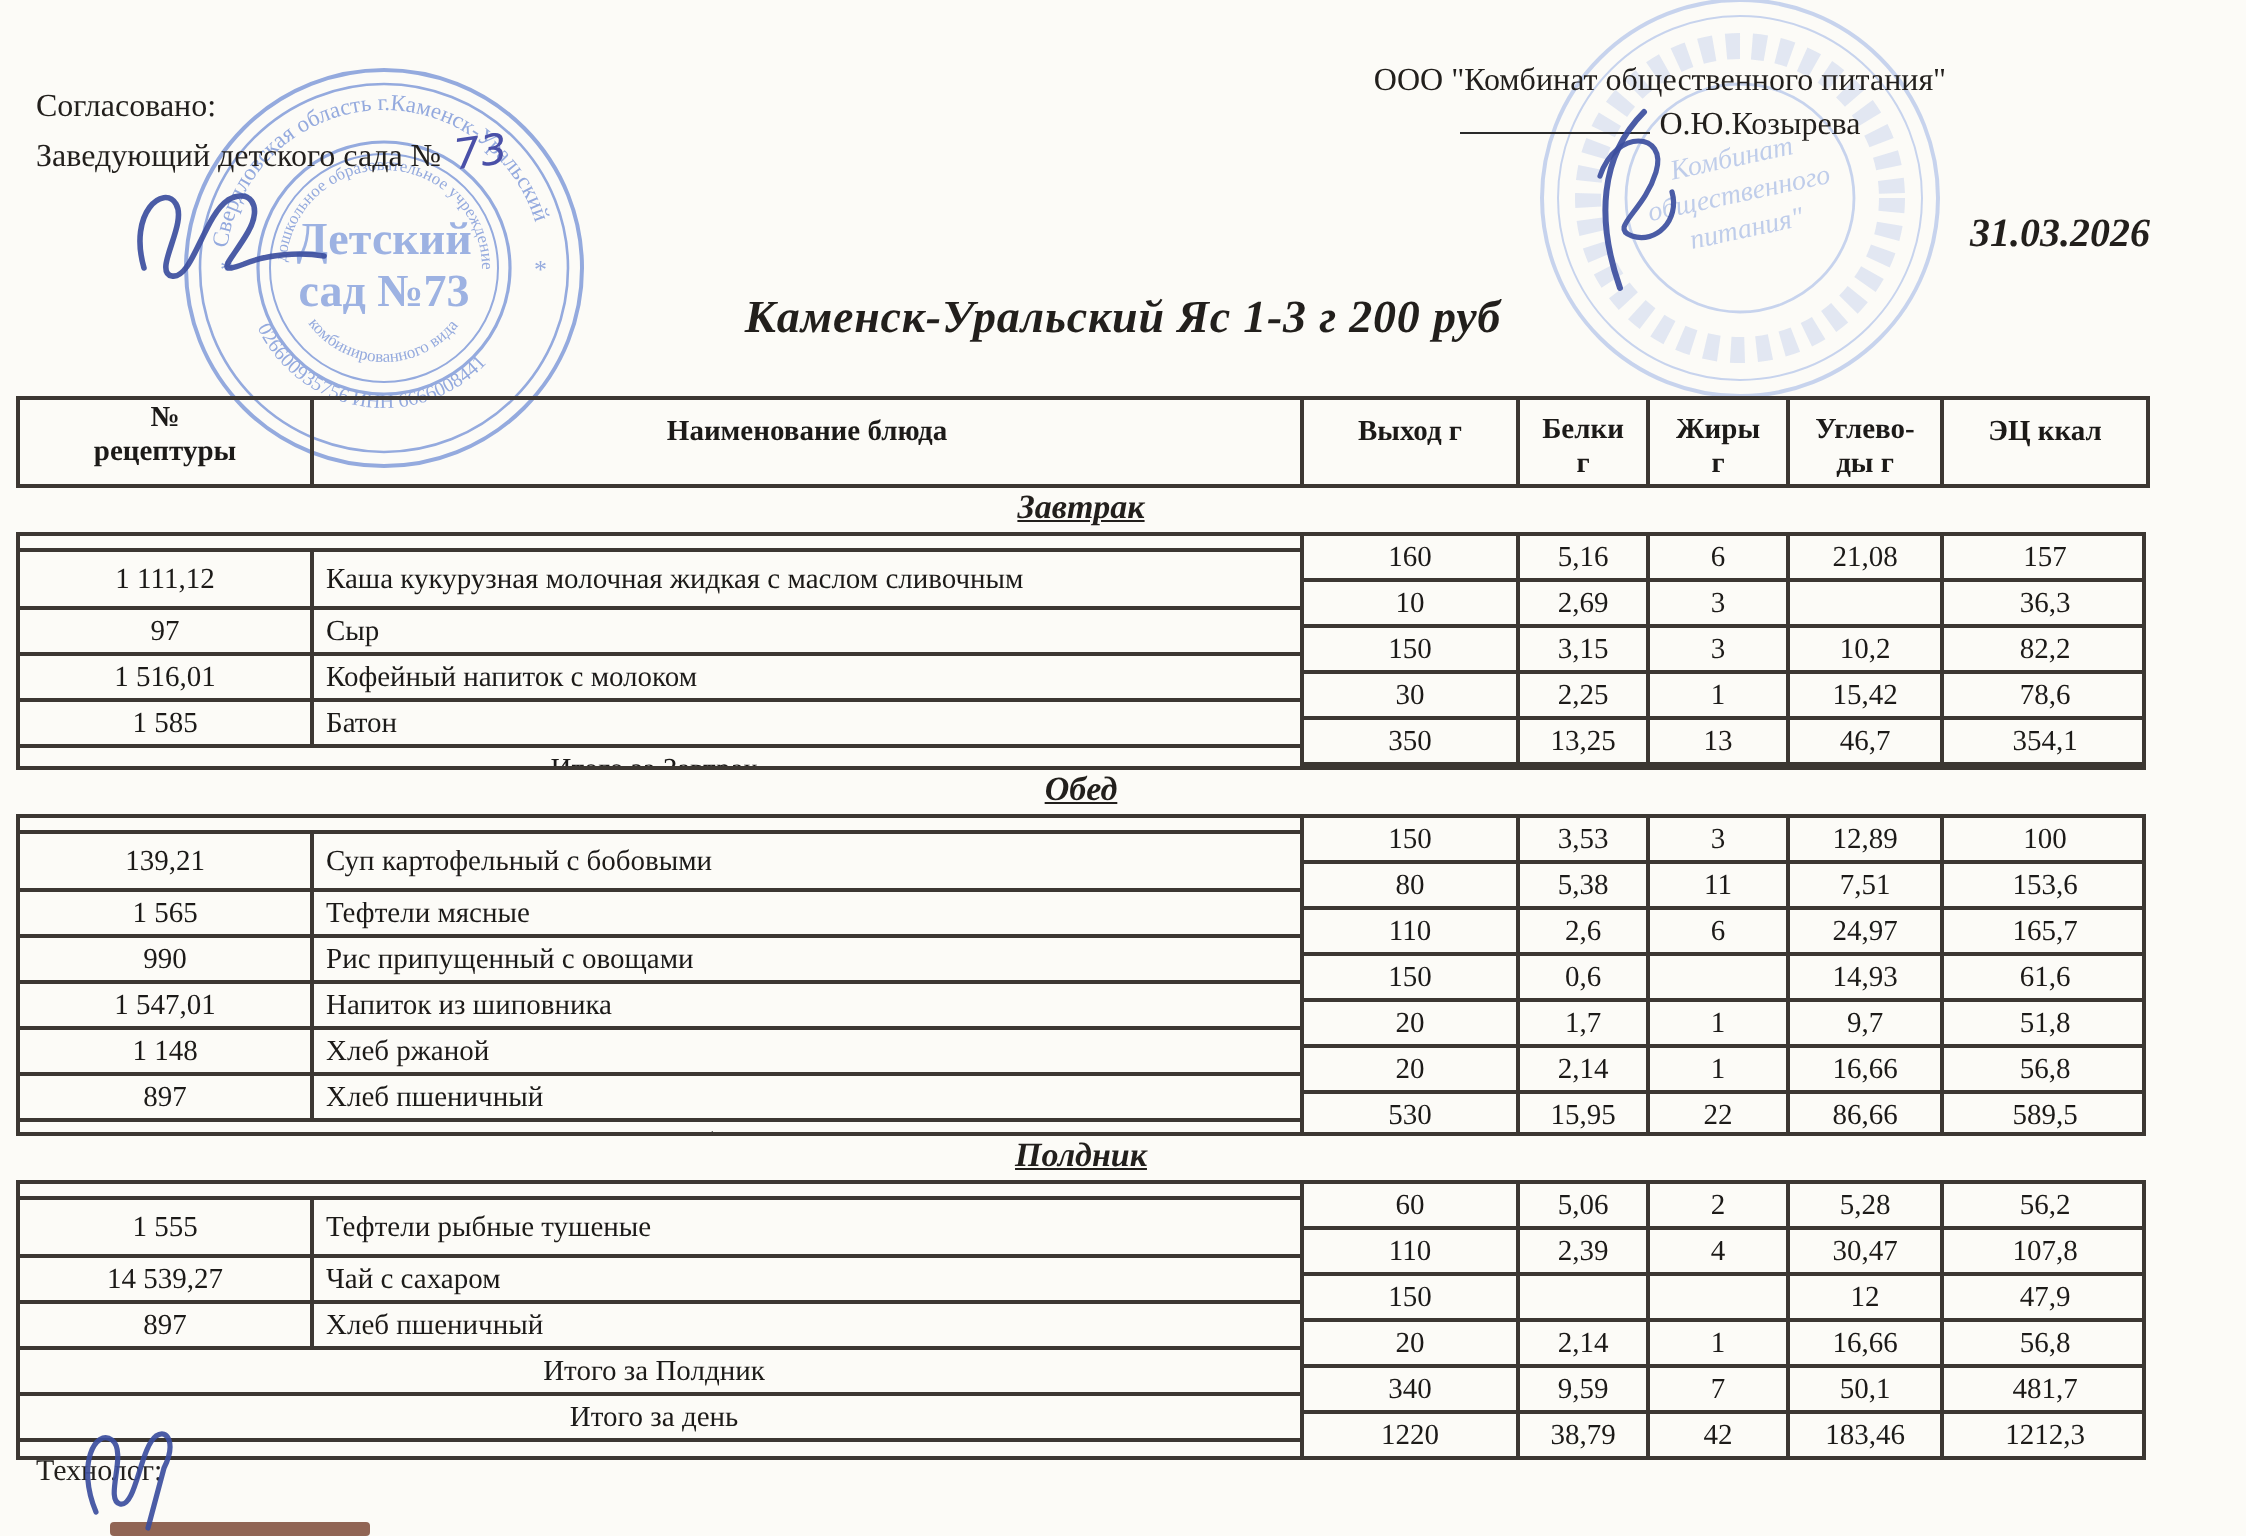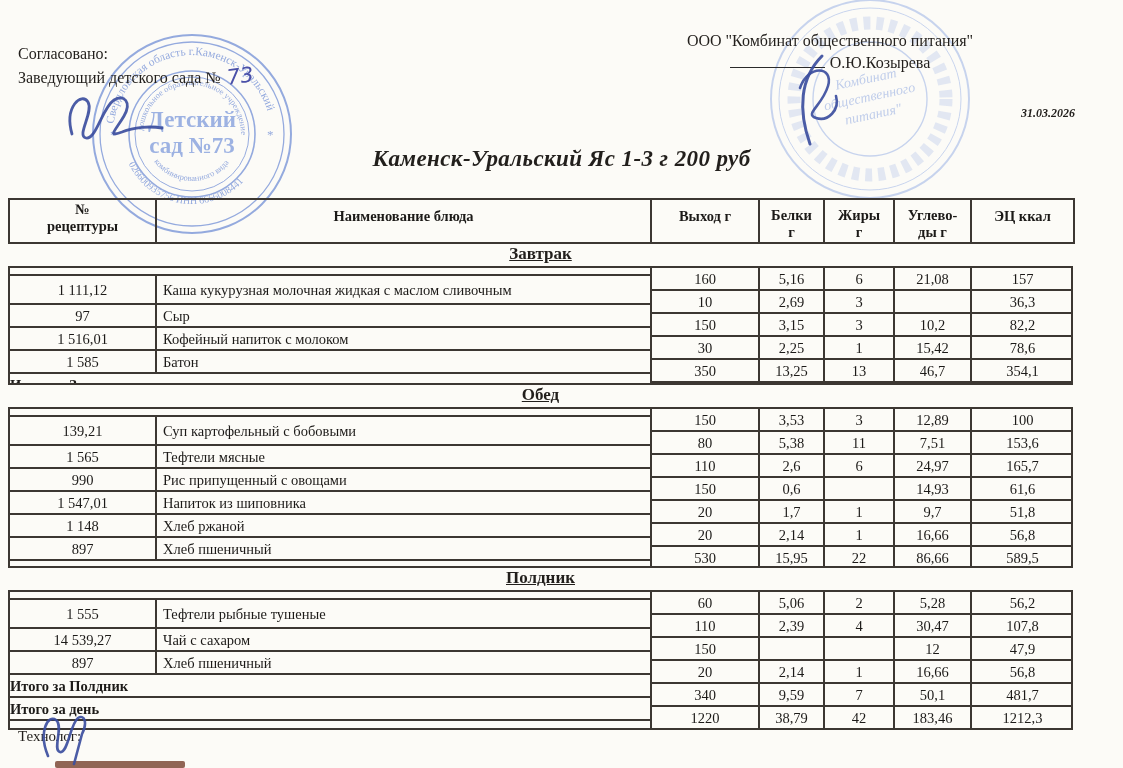--- a/index.html
+++ b/index.html
@@ -7,49 +7,49 @@
   .page{position:relative;width:1123px;height:768px;background:#fcfbf7;overflow:hidden;
         font-family:"Liberation Serif",serif;color:#221f1c;}
   
   .agreed{position:absolute;left:18px;top:42px;font-size:16px;line-height:23px;z-index:3;}
   .agreed .hand-num{display:inline-block;transform:rotate(-8deg);color:#4a50a8;
         font-family:"DejaVu Sans",sans-serif;font-style:italic;font-size:21px;margin-left:6px;}
   .approved{position:absolute;left:600px;top:30px;width:460px;text-align:center;
         font-size:16px;line-height:22px;z-index:3;}
   .sig-underline{display:inline-block;width:95px;height:13px;border-bottom:1.6px solid #2a2a2a;margin-right:5px;}
   .approve-date{position:absolute;left:935px;top:106px;width:140px;text-align:right;
-        font-weight:bold;font-style:italic;font-size:12px;z-index:3;}
+        font-weight:bold;font-style:italic;font-size:20px;z-index:3;}
   .doc-title{position:absolute;left:0;top:146px;width:1123px;text-align:center;
         font-weight:bold;font-style:italic;font-size:23px;letter-spacing:.4px;z-index:3;}
   
   .stamp-left{position:absolute;left:86px;top:26px;width:212px;height:216px;opacity:.8;z-index:2;}
   .stamp-right{position:absolute;left:755px;top:-18px;width:230px;height:235px;opacity:.55;z-index:2;}
   .sig{position:absolute;z-index:4;}
   .sig path{fill:none;stroke:#3c4e9e;stroke-linecap:round;stroke-linejoin:round;opacity:.92;}
   
   .menu-wrap{position:absolute;left:8px;top:198px;width:1065px;z-index:3;}
   .tbl{border-collapse:collapse;table-layout:fixed;}
   .tbl td{border:2px solid #3c3732;font-size:14.5px;color:#1c1a18;padding:0;height:21px;
           line-height:16px;text-align:center;white-space:nowrap;overflow:hidden;}
   .header-tbl{width:1065px;}
   .header-tbl td{height:38px;font-weight:bold;vertical-align:top;}
   .hc{height:34px;overflow:hidden;}
   .hc span{display:block;line-height:17px;}
   .hc.mid{padding-top:8px;}
   .hc.clip{padding-top:7px;}
   .hc.two{padding-top:1px;}
   .band{height:22px;text-align:center;}
-  .sec-title{font-weight:bold;font-size:17px;text-decoration:underline;}
+  .sec-title{font-weight:bold;font-style:italic;font-size:17px;text-decoration:underline;}
   .sec{position:relative;width:1065px;overflow:hidden;}
   .sec .outline{position:absolute;left:0;top:0;right:0;bottom:0;border:2.5px solid #3c3732;pointer-events:none;}
   .left-tbl{position:absolute;left:0;top:8px;width:642px;}
   .right-tbl{position:absolute;left:642px;top:0;width:423px;}
   .left-tbl tr.first td{height:27px;}
   .left-tbl td.dish{text-align:left;padding-left:6px;}
-  .left-tbl td.tot-label{text-align:left;font-weight:bold;padding-right:6px;margin-top:17px;}
+  .left-tbl td.tot-label{text-align:center;font-weight:normal;padding-right:6px;margin-top:17px;}
   
   .tech-label{position:absolute;left:18px;top:728px;font-size:15px;z-index:3;}
   .red-mark{position:absolute;left:55px;top:761px;width:130px;height:7px;background:#7e4a38;
             opacity:.85;border-radius:2px;z-index:3;}
   svg text{font-family:"Liberation Serif",serif;}
 </style>
 </head>
 <body>
 
 <div class="page">

